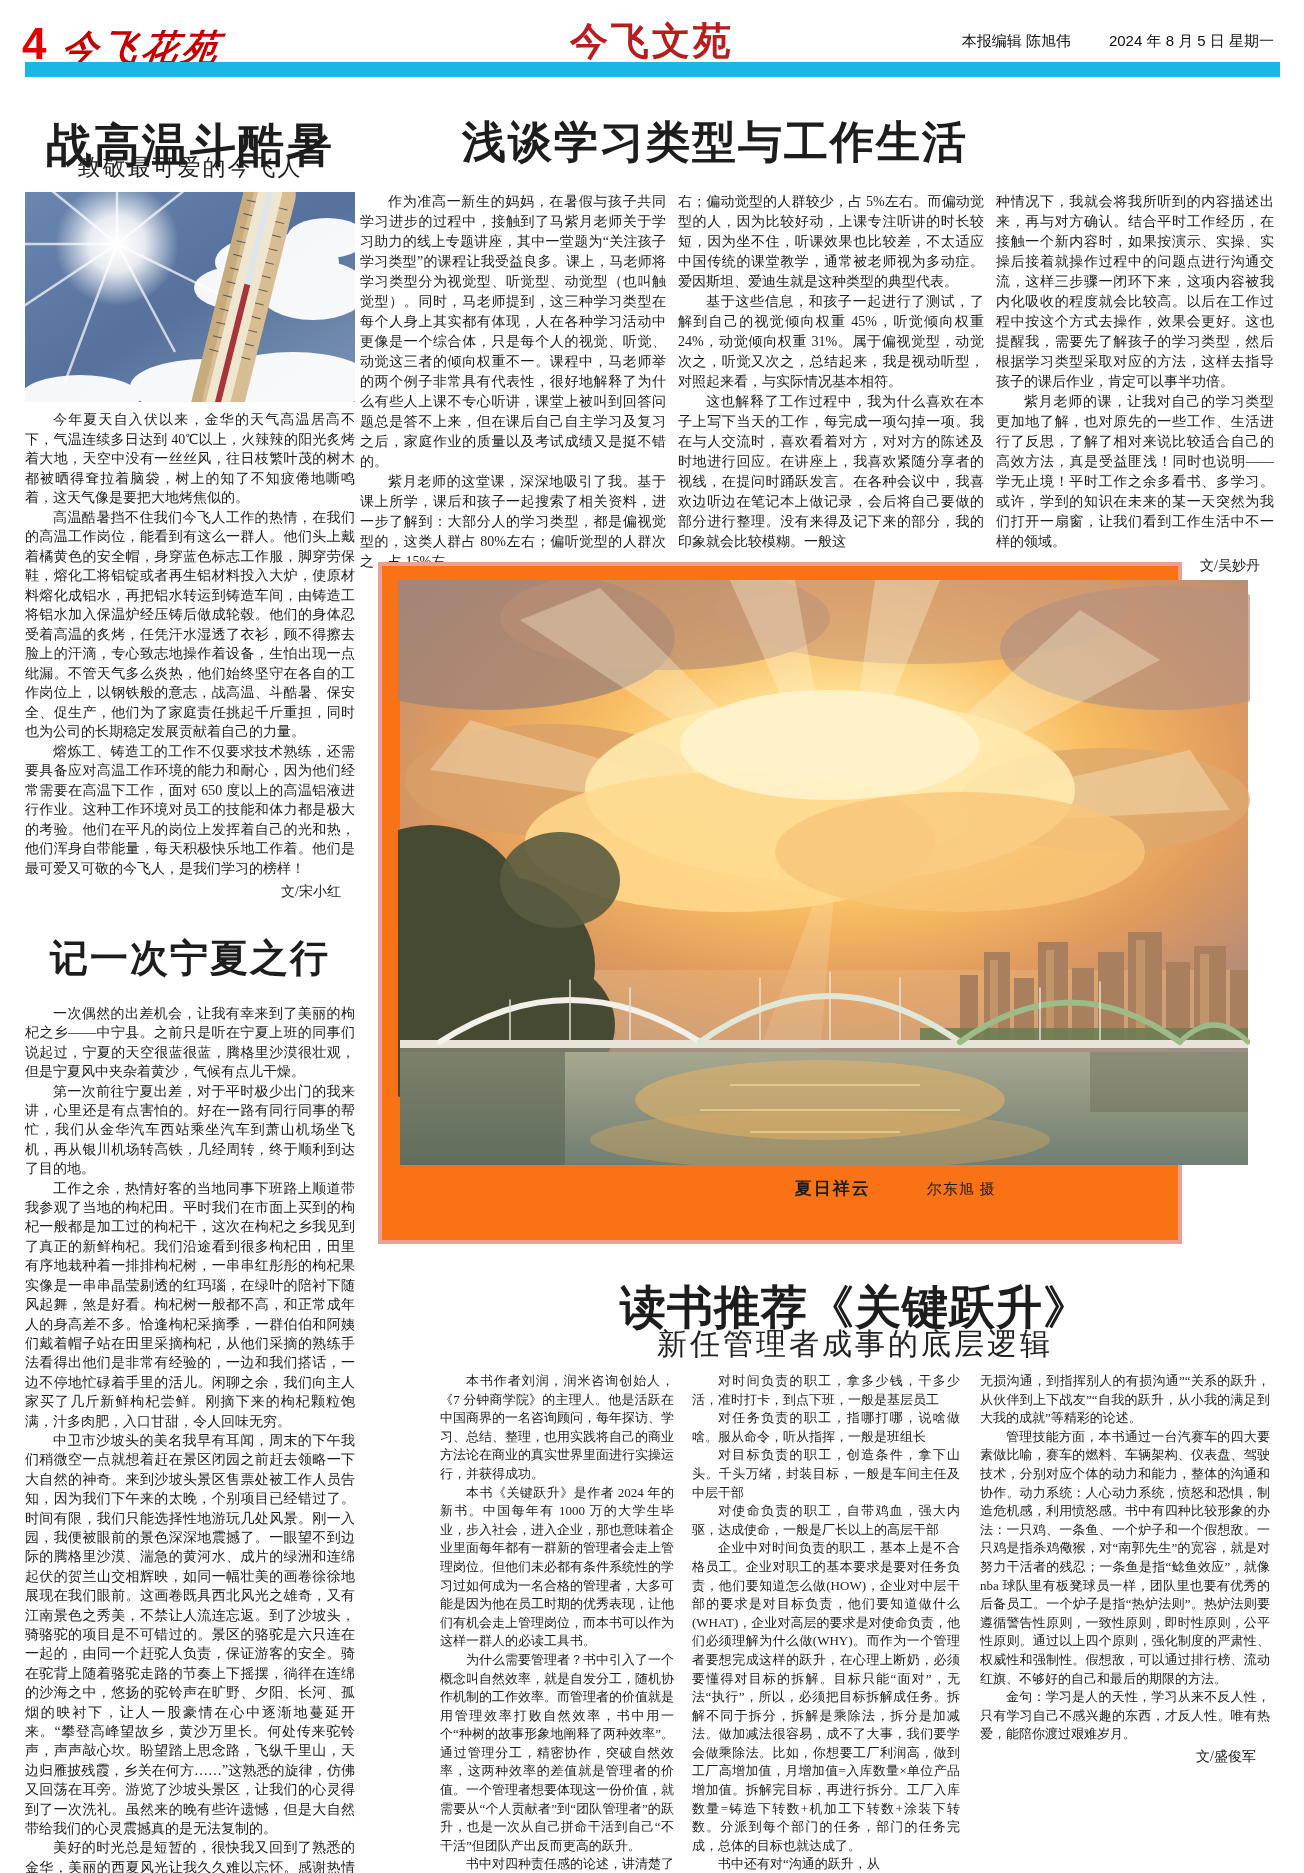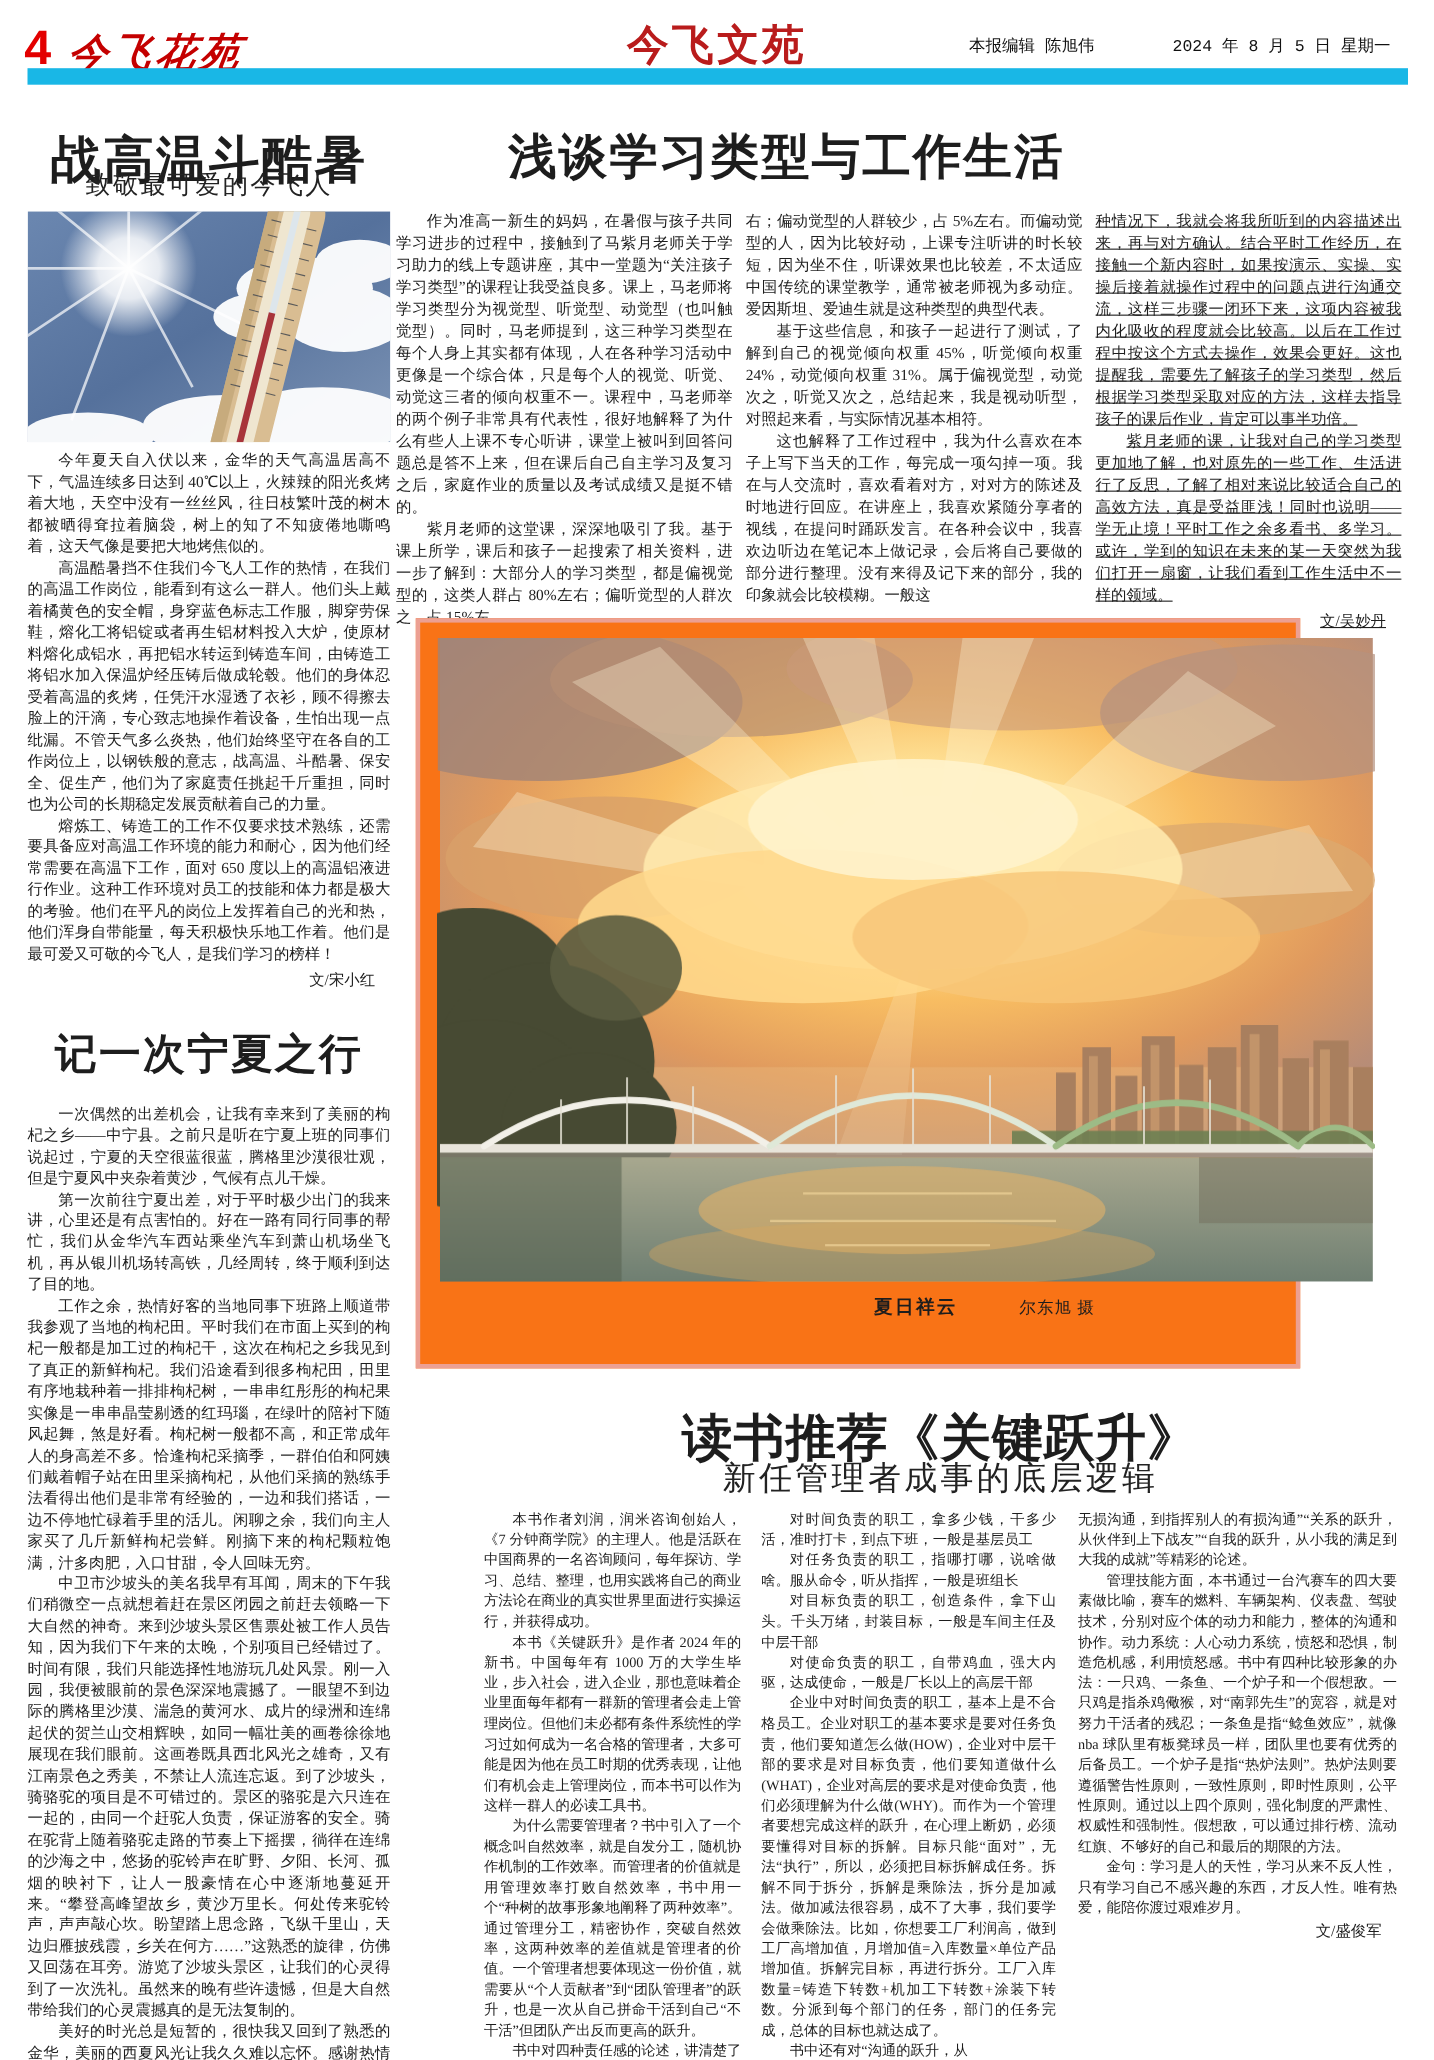--- a/index.html
+++ b/index.html
@@ -7,22 +7,22 @@
         font-family:"Liberation Serif", serif;color:#1d1d1d;}
   
   .pagenum{position:absolute;left:22px;top:22px;font-family:"Liberation Sans",sans-serif;
            font-weight:bold;font-size:44px;color:#e30000;line-height:1;}
   .masthead{position:absolute;left:62px;top:24px;font-family:"Liberation Serif",serif;
             font-weight:bold;font-style:italic;font-size:36px;color:#c40000;
             letter-spacing:4px;transform:skewX(-8deg);}
   .section-title{position:absolute;left:0;right:0;top:16px;text-align:center;
             font-family:"Liberation Sans",sans-serif;font-weight:900;font-size:38px;
             letter-spacing:3px;color:#b91c1c;}
-  .header-meta{position:absolute;right:40px;top:32px;font-family:Liberation Mono, monospace;
-            font-size:15px;color:#111;display:flex;gap:71px;}
+  .header-meta{position:absolute;right:30px;top:32px;font-family:Liberation Sans, sans-serif;
+            font-size:15px;color:#111;display:flex;gap:38px;}
   .cyan-bar{position:absolute;left:25px;top:62px;width:1255px;height:15px;background:#19b7e6;}
   
   .body p{margin:0;text-align:justify;text-indent:2em;}
   .body p.cont{text-indent:0;}
   .sig{text-align:right;font-size:14px;padding-right:14px;margin-top:4px;}
   
   .a1-title{position:absolute;left:25px;top:84px;width:330px;text-align:center;
             font-family:"Liberation Sans",sans-serif;font-weight:900;font-size:46px;letter-spacing:2px;}
   .a1-sub{position:absolute;left:25px;top:152px;width:330px;text-align:center;
             font-size:23px;letter-spacing:2px;color:#222;}
@@ -30,21 +30,21 @@
   .a1-body{position:absolute;left:25px;top:410px;width:330px;font-size:14px;line-height:19.5px;}
   .a2-title{position:absolute;left:25px;top:908px;width:330px;text-align:center;
             font-family:"Liberation Sans",sans-serif;font-weight:900;font-size:38px;letter-spacing:2px;}
   .a2-body{position:absolute;left:25px;top:1004px;width:330px;font-size:14px;line-height:19.4px;}
   
   .c-title{position:absolute;left:360px;top:84px;width:710px;text-align:center;
             font-family:"Liberation Sans",sans-serif;font-weight:900;font-size:44px;letter-spacing:2px;}
   .c-col{position:absolute;top:192px;font-size:14px;line-height:20px;}
   .c-col1{left:360px;width:306px;}
   .c-col2{left:678px;width:306px;}
-  .c-col3{left:996px;width:278px;text-decoration:underline;}
+  .c-col3{left:996px;width:278px;}
   
   .photo-frame{position:absolute;left:378px;top:562px;width:804px;height:682px;
             border:4px solid #eca093;background:#f97316;box-sizing:border-box;padding:14px 16px;}
   .photo-frame svg{display:block;}
   .photo-caption{margin-top:12px;display:flex;justify-content:center;gap:56px;
             transform:translateX(115px);align-items:baseline;}
   .photo-caption .cap-t{font-weight:bold;font-size:17px;letter-spacing:2px;}
   .photo-caption .cap-c{font-size:15px;letter-spacing:1px;}
   
   .b-title{position:absolute;left:440px;top:1246px;width:830px;text-align:center;

